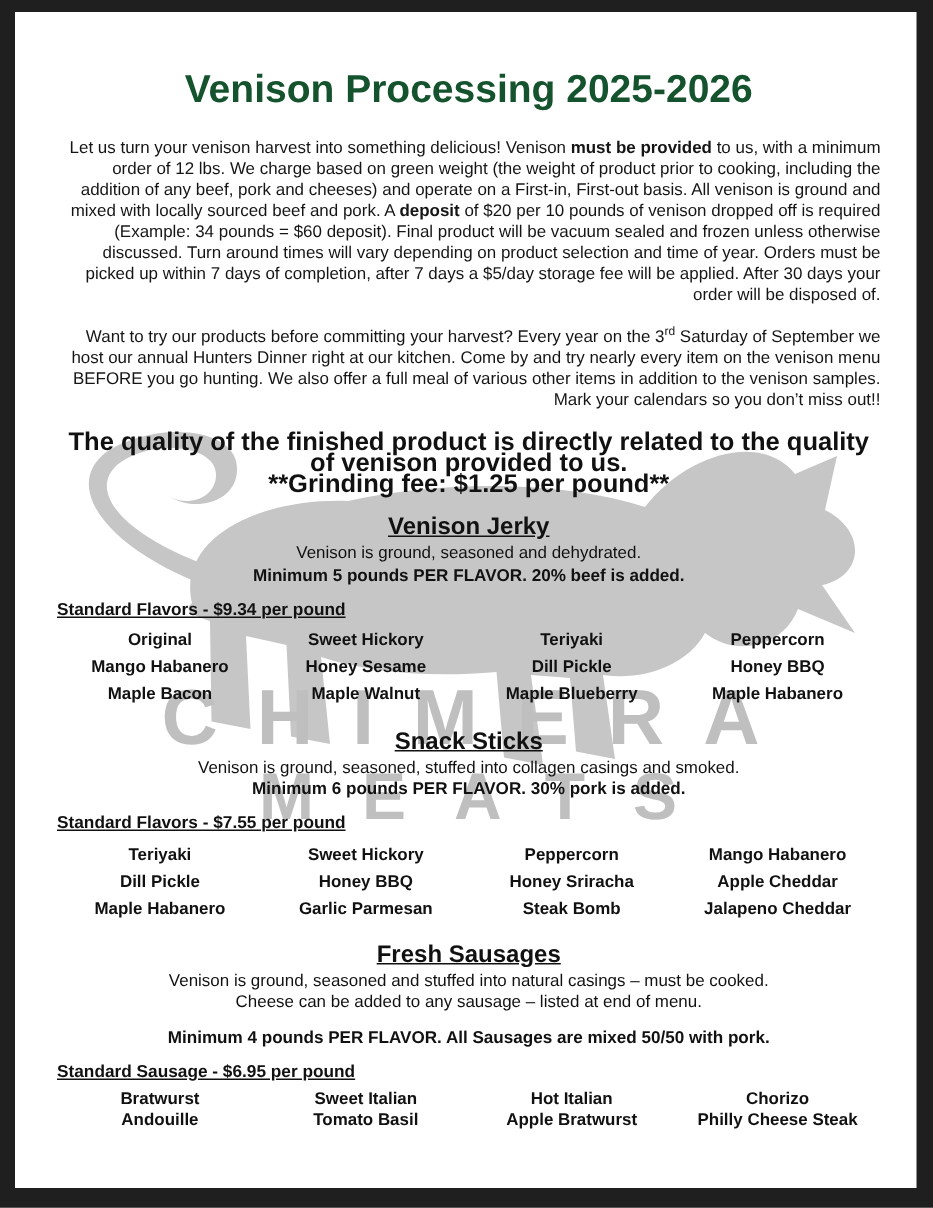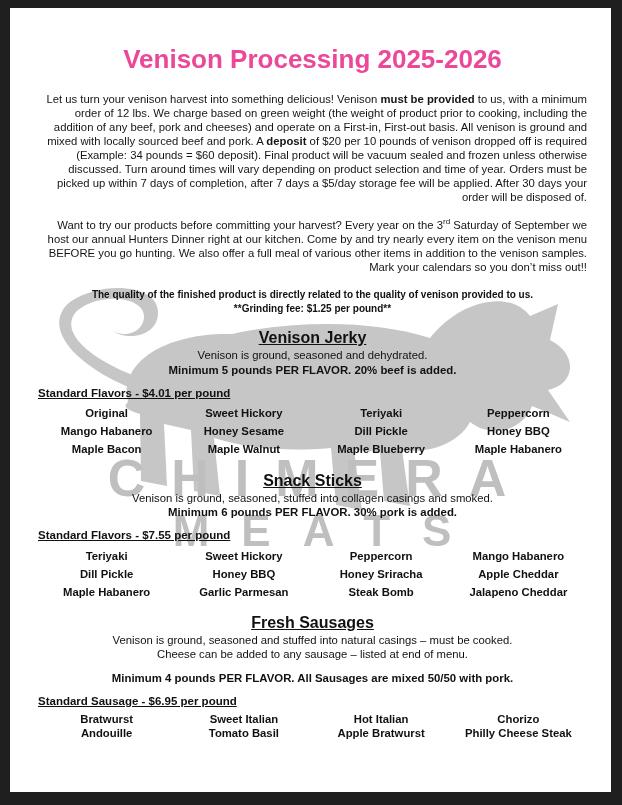--- a/index.html
+++ b/index.html
@@ -33,33 +33,33 @@
   .content {
     position: relative;
     z-index: 1;
     padding: 22px 24px 0 28px;
   }
   .title {
     text-align: center;
     font-size: 26px;
     font-weight: bold;
     margin: 14px 0 17px 0;
-    color: #ec4899;
+    color: #14532d;
   }
   .body-par {
     font-size: 11.3px;
     line-height: 14px;
     margin: 0 0 14px 0;
     color: #151515;
     text-align: right;
   }
   .center-bold {
     text-align: center;
     font-weight: bold;
-    font-size: 10px;
+    font-size: 17px;
     line-height: 14px;
   }
   .section-heading {
     text-align: center;
     font-size: 16px;
     font-weight: bold;
     text-decoration: underline;
     margin: 13px 0 2px 0;
   }
   .section-desc {
@@ -136,21 +136,21 @@
 
       <p class="body-par"><span>Want to try our products before committing your harvest? Every year on the 3</span><sup>rd</sup><span> Saturday of September we host our annual Hunters Dinner right at our kitchen. Come by and try nearly every item on the venison menu BEFORE you go hunting. We also offer a full meal of various other items in addition to the venison samples. Mark your calendars so you don’t miss out!!</span></p>
 
       <div class="center-bold">The quality of the finished product is directly related to the quality of venison provided to us.</div>
       <div class="center-bold">**Grinding fee: $1.25 per pound**</div>
 
       <div>
         <div class="section-heading">Venison Jerky</div>
         <div class="section-desc">Venison is ground, seasoned and dehydrated.</div>
         <div class="section-min">Minimum 5 pounds PER FLAVOR. 20% beef is added.</div>
-        <div class="sub-label-wrap"><span class="sub-label">Standard Flavors - $4.01 per pound</span></div>
+        <div class="sub-label-wrap"><span class="sub-label">Standard Flavors - $9.34 per pound</span></div>
         <div class="f-grid">
             <div class="f-row">
               <div class="f-cell">Original</div>
               <div class="f-cell">Sweet Hickory</div>
               <div class="f-cell">Teriyaki</div>
               <div class="f-cell">Peppercorn</div>
             </div>
             <div class="f-row">
               <div class="f-cell">Mango Habanero</div>
               <div class="f-cell">Honey Sesame</div>

